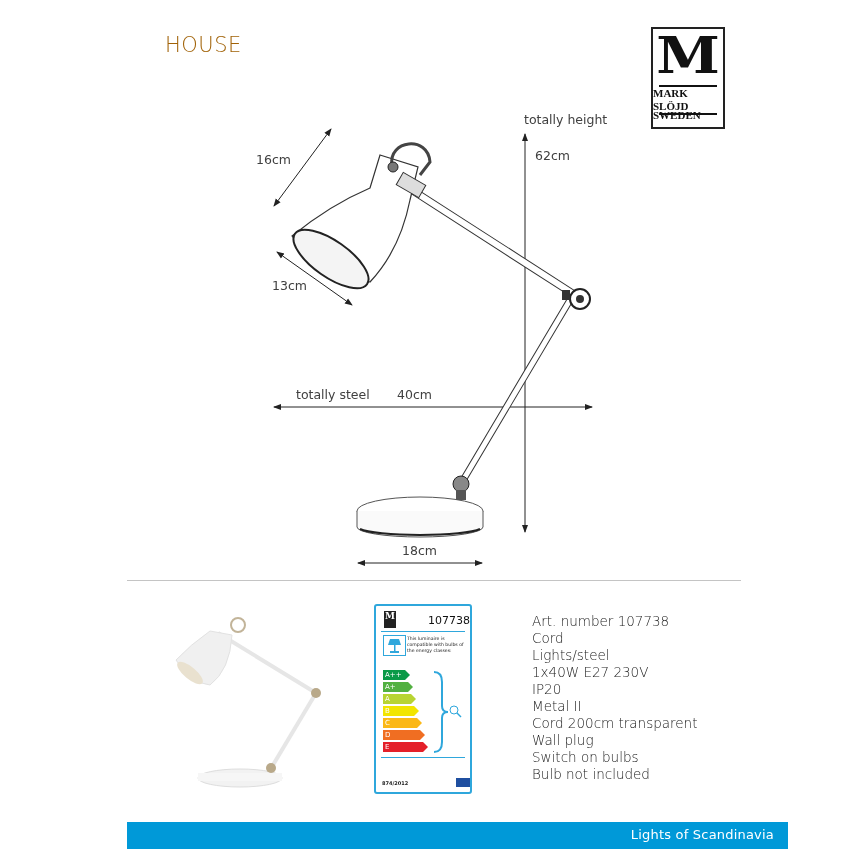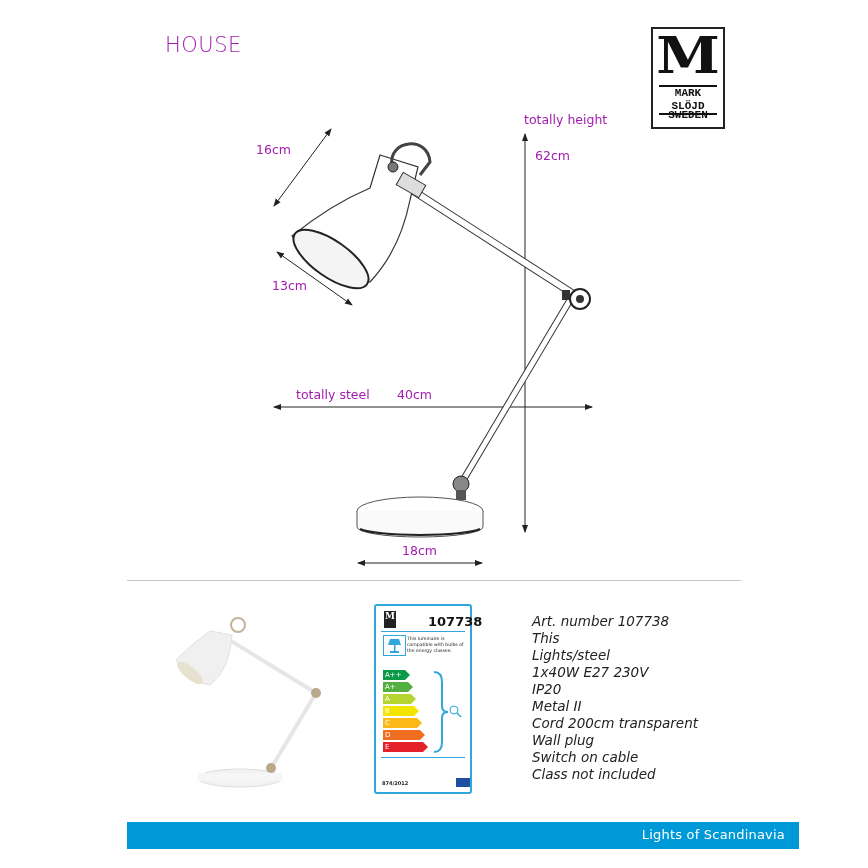--- a/index.html
+++ b/index.html
@@ -1,39 +1,39 @@
 <!DOCTYPE html>
 <html><head>
 <meta charset="utf-8">
 <style>
   html, body { margin: 0; padding: 0; background: #ffffff; }
   body { width: 868px; height: 868px; position: relative; overflow: hidden;
          font-family: "DejaVu Sans", sans-serif; color: #1a1a1a; }
   .abs { position: absolute; }
-  .title { left: 165px; top: 33px; font-size: 21px; font-weight: 300; letter-spacing: 0.5px; color: #a21caf; }
+  .title { left: 165px; top: 33px; font-size: 21px; font-weight: 300; letter-spacing: 0.5px; color: #a16207; }
   .logo { left: 651px; top: 27px; width: 74px; height: 102px; border: 2px solid #222; box-sizing: border-box; background: #fff; }
   .logo .m { position: absolute; left: 0; right: 0; top: 2px; text-align: center; font-family: "DejaVu Serif", serif; font-weight: bold; font-size: 50px; line-height: 50px; color: #111; transform: scaleX(1.15); }
   .logo .bar { position: absolute; left: 6px; right: 6px; height: 1.5px; background: #111; }
-  .logo .w { position: absolute; left: 0; right: 0; text-align: center; font-family: Liberation Mono, monospace; font-weight: bold; font-size: 11px; line-height: 12px; color: #111; }
-  .dim { font-size: 12.5px; color: #a21caf; white-space: nowrap; }
+  .logo .w { position: absolute; left: 0; right: 0; text-align: left; font-family: Liberation Serif, serif; font-weight: bold; font-size: 11px; line-height: 12px; color: #111; }
+  .dim { font-size: 12.5px; color: #404040; white-space: nowrap; }
   .sep { left: 127px; top: 580px; width: 614px; height: 1px; background: #c4c4c4; }
   .photo { left: 170px; top: 605px; width: 170px; height: 190px; }
   .label { left: 374px; top: 604px; width: 98px; height: 190px; border: 2px solid #2fa7dc; box-sizing: border-box; border-radius: 3px; background: #fff; }
-  .label .num { position: absolute; left: 52px; top: 8px; font-size: 13px; font-weight: bold; color: #111; }
+  .label .num { position: absolute; left: 52px; top: 8px; font-size: 11px; font-weight: normal; color: #111; }
   .label .mini-logo { position: absolute; left: 8px; top: 5px; width: 12px; height: 17px; background: #222; color: #fff; font-family: "DejaVu Serif", serif; font-size: 9px; font-weight: bold; text-align: center; line-height: 10px; }
   .label .hr { position: absolute; left: 5px; right: 5px; height: 1px; background: #2fa7dc; }
   .label .lampbox { position: absolute; left: 7px; top: 29px; width: 21px; height: 19px; border: 1px solid #2fa7dc; }
   .label .compat { position: absolute; left: 31px; top: 30px; font-size: 4.6px; line-height: 6px; color: #222; width: 62px; }
   .label .cls { position: absolute; left: 7px; height: 10px; font-size: 7px; line-height: 10px; color: #fff; padding-left: 2px; box-sizing: border-box; }
   .label .cls::after { content: ""; position: absolute; right: -5px; top: 0; border-top: 5px solid transparent; border-bottom: 5px solid transparent; border-left: 5px solid; border-left-color: inherit; }
   .label .reg { position: absolute; left: 6px; top: 174px; font-size: 5px; font-weight: bold; color: #222; }
   .label .eu { position: absolute; left: 80px; top: 172px; width: 14px; height: 9px; background: #1f4fa0; }
   .specs { left: 532px; top: 613px; font-size: 13.5px; line-height: 17px; color: #222; font-weight: 300; }
-  .specs div { white-space: nowrap; font-style: italic; }
-  .footer { left: 127px; top: 822px; width: 672px; height: 27px; background: #0099d8; }
+  .specs div { white-space: nowrap; }
+  .footer { left: 127px; top: 822px; width: 614px; height: 27px; background: #0099d8; padding-left: 47px; }
   .footer span { position: absolute; right: 14px; top: 5px; font-size: 13px; color: #ffffff; letter-spacing: 0.2px; }
 </style>
 </head>
 <body>
 
 <div class="abs title">HOUSE</div>
 
 <div class="abs logo">
   <div class="m">M</div>
   <div class="bar" style="top:56px"></div>
@@ -74,21 +74,21 @@
   <rect x="562" y="290" width="8" height="10" fill="#333"></rect>
 
   <path d="M380,155 L418,167 L410,200 Q400,250 370,282 Q320,275 292,236 Q330,205 370,188 Z" fill="#fff" stroke="#333" stroke-width="1.2"></path>
   <ellipse cx="331" cy="259" rx="44" ry="18" transform="rotate(35 331 259)" fill="#f4f4f4" stroke="#222" stroke-width="2"></ellipse>
 
   <path d="M392,165 C388,140 428,135 430,162 L420,175" fill="none" stroke="#444" stroke-width="3"></path>
   <circle cx="393" cy="167" r="5" fill="#777" stroke="#222"></circle>
   <rect x="398" y="178" width="26" height="14" fill="#ddd" stroke="#333" transform="rotate(30 411 185)"></rect>
 </svg>
 
-<div class="abs dim" style="left:256px;top:142px">16cm</div>
+<div class="abs dim" style="left:256px;top:152px">16cm</div>
 <div class="abs dim" style="left:272px;top:278px">13cm</div>
 <div class="abs dim" style="left:524px;top:112px">totally height</div>
 <div class="abs dim" style="left:535px;top:148px">62cm</div>
 <div class="abs dim" style="left:296px;top:387px">totally steel</div>
 <div class="abs dim" style="left:397px;top:387px">40cm</div>
 <div class="abs dim" style="left:402px;top:543px">18cm</div>
 
 <div class="abs sep"></div>
 
 <svg class="abs photo" viewBox="0 0 170 190">
@@ -127,26 +127,26 @@
     <circle cx="24" cy="40" r="4" fill="none" stroke="#2fa7dc" stroke-width="1"></circle>
     <line x1="27" y1="43" x2="31" y2="47" stroke="#2fa7dc" stroke-width="1.5"></line>
   </svg>
   <div class="hr" style="top:151px"></div>
   <div class="reg">874/2012</div>
   <div class="eu"></div>
 </div>
 
 <div class="abs specs">
   <div>Art. number 107738</div>
-  <div>This</div>
+  <div>Cord</div>
   <div>Lights/steel</div>
   <div>1x40W E27 230V</div>
   <div>IP20</div>
   <div>Metal II</div>
   <div>Cord 200cm transparent</div>
   <div>Wall plug</div>
-  <div>Switch on cable</div>
-  <div>Class not included</div>
+  <div>Switch on bulbs</div>
+  <div>Bulb not included</div>
 </div>
 
 <div class="abs footer">
   <span>Lights of Scandinavia</span>
 </div>
 
 </body></html>

